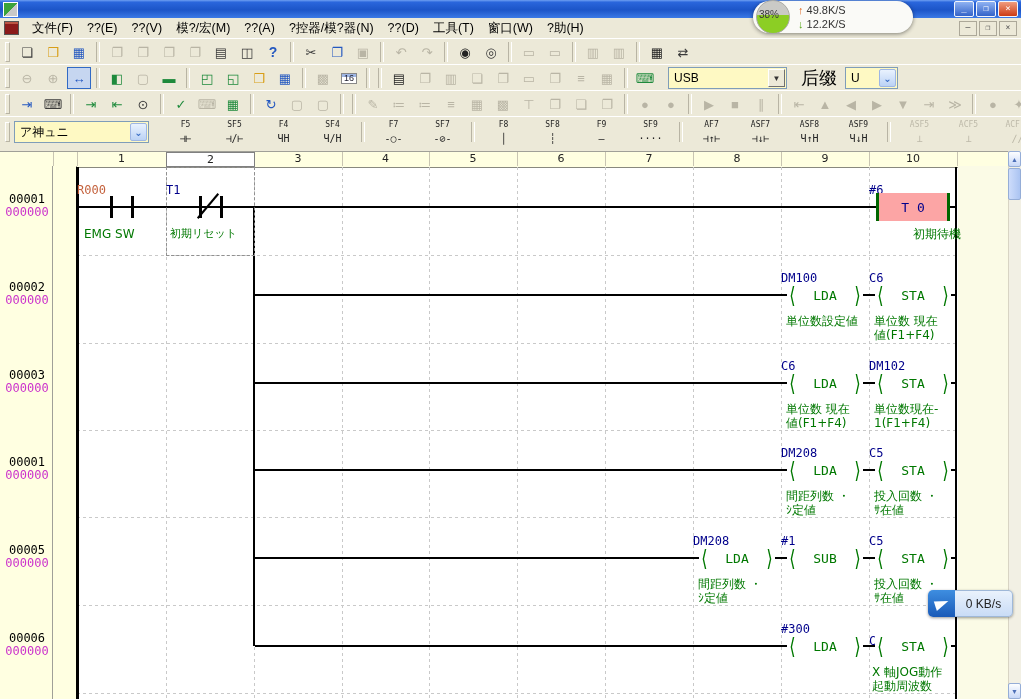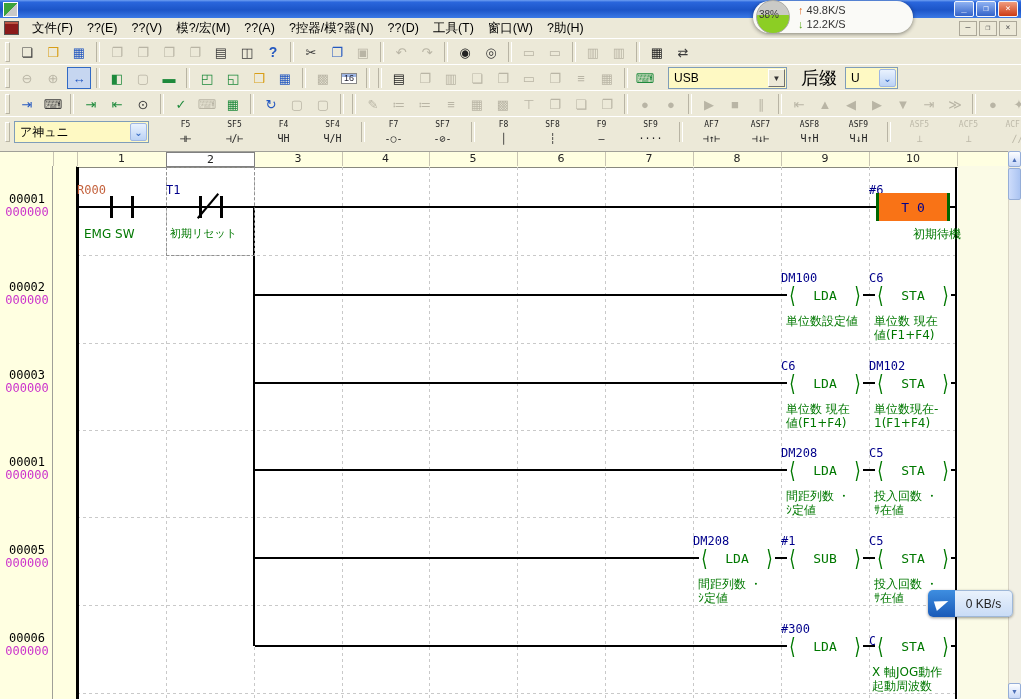--- a/index.html
+++ b/index.html
@@ -77,21 +77,21 @@
   .devlbl{position:absolute;width:88px;text-align:left;font-size:12px;line-height:12px;color:#00008B;white-space:nowrap}
   .devlbl.orange{color:#C4613C}
   .cmt{position:absolute;font-size:12px;line-height:14px;color:#007800;white-space:nowrap;
     font-family:"DejaVu Sans","Liberation Sans",sans-serif}
   .cmt.small{font-size:11px}
   .contact{position:absolute;width:18px;height:22px;border-left:3px solid #000;border-right:3px solid #000}
   .nc-slash{position:absolute;left:-10px;top:9px;width:32px;height:2px;background:#000;transform:rotate(-50deg)}
   .instr{position:absolute;width:76px;height:20px;background:#fff;display:flex;align-items:center;
     justify-content:space-between;font-size:13px;color:#007800;padding:0 1px;box-sizing:border-box}
   .instr .br{font-size:15px;transform:scale(1.1,1.5);color:#007800}
-  .timerbox{position:absolute;width:74px;height:28px;background:#f97316;border-left:3px solid #006600;
+  .timerbox{position:absolute;width:74px;height:28px;background:#fca5a5;border-left:3px solid #006600;
     border-right:3px solid #006600;display:flex;align-items:center;justify-content:center;
     font-size:13px;color:#00008B;box-sizing:border-box}
   .selrect{position:absolute;border:1px dashed #909090;pointer-events:none}
   
   #vscroll{position:absolute;left:1008px;top:151px;width:13px;height:548px;background:#F2F0E4;
     box-shadow:inset 1px 0 0 #D8D4C4}
   .sbtn{position:absolute;left:0;width:13px;height:16px;background:linear-gradient(#FDFEFF,#C7D7F8);
     border:1px solid #95ADD7;border-radius:2px;color:#4D6FB8;font-size:7px;display:flex;align-items:center;
     justify-content:center;box-sizing:border-box}
   .sthumb{position:absolute;left:0;width:13px;height:32px;background:linear-gradient(90deg,#CDDCFB,#ABC4F2);

